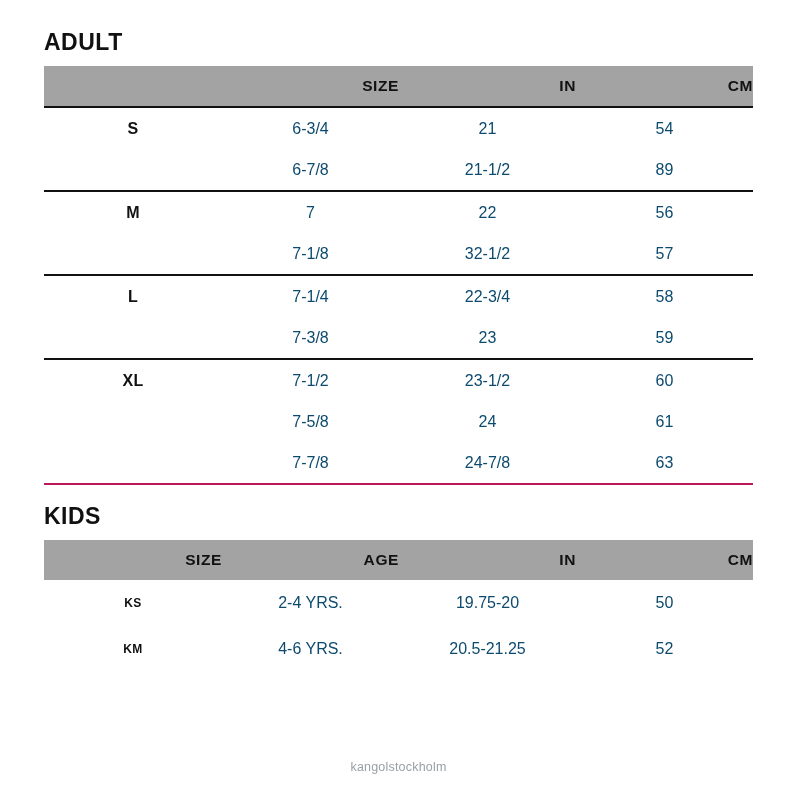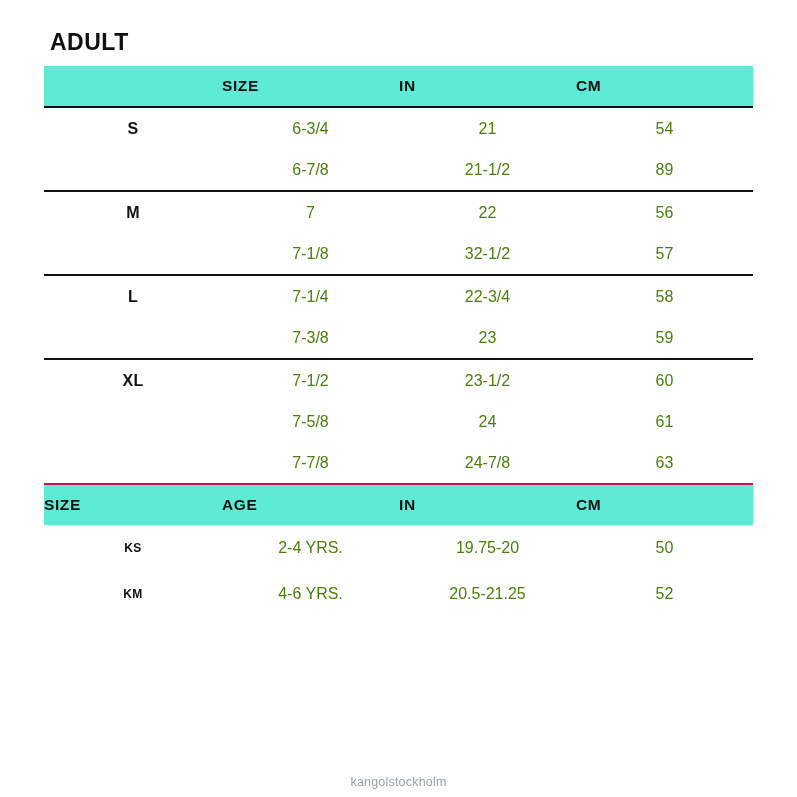--- a/index.html
+++ b/index.html
@@ -24,21 +24,20 @@
   .section-title {
     font-size: 23px;
     font-weight: bold;
     letter-spacing: 0.5px;
     color: #111111;
     margin: 0;
   }
   #adult-title {
     padding-top: 29px;
     padding-bottom: 10px;
-    margin-left: 6px;
   }
   #kids-title {
     padding-top: 18px;
     padding-bottom: 10px;
   }
   table {
     width: 709px;
     border-collapse: collapse;
     table-layout: fixed;
   }
@@ -47,35 +46,35 @@
   #adult-table col.c1 { width: 177px; }
   #adult-table col.c2 { width: 177px; }
   #adult-table col.c3 { width: 177px; }
   
   #kids-table col.c0 { width: 178px; }
   #kids-table col.c1 { width: 177px; }
   #kids-table col.c2 { width: 177px; }
   #kids-table col.c3 { width: 177px; }
 
   thead th {
-    background: #5eead4;
+    background: #a3a3a3;
     font-size: 15.5px;
     font-weight: bold;
     letter-spacing: 0.6px;
     color: #111111;
     height: 40px;
-    text-align: left;
+    text-align: right;
     padding: 0;
     border: none;
   }
   tbody td {
     height: 41px;
     text-align: center;
     font-size: 16px;
-    color: #4d7c0f;
+    color: #0c4a6e;
     padding: 0;
     border: none;
     font-weight: normal;
   }
   tbody td.label {
     font-weight: bold;
     color: #111111;
     letter-spacing: 0.4px;
   }
   tr.group-top td {
@@ -87,21 +86,21 @@
   #kids-table tbody td {
     height: 46px;
   }
   #kids-table tbody td.label {
     font-size: 12px;
   }
   .watermark {
     position: absolute;
     left: 0;
     right: 0;
-    bottom: 8px;
+    bottom: 23px;
     text-align: center;
     font-size: 12.5px;
     color: #9aa0a6;
     letter-spacing: 0.2px;
   }
 </style>
 </head>
 <body>
 
 <div class="page">
@@ -174,20 +173,21 @@
       </tr>
       <tr class="last-row">
         <td class="label"></td>
         <td>7-7/8</td>
         <td>24-7/8</td>
         <td>63</td>
       </tr>
     </tbody>
   </table>
 
+  <h1 class="section-title" id="kids-title">KIDS</h1>
 
   <table id="kids-table">
     <colgroup>
       <col class="c0">
         <col class="c1">
         <col class="c2">
         <col class="c3">
     </colgroup>
     <thead>
       <tr>

